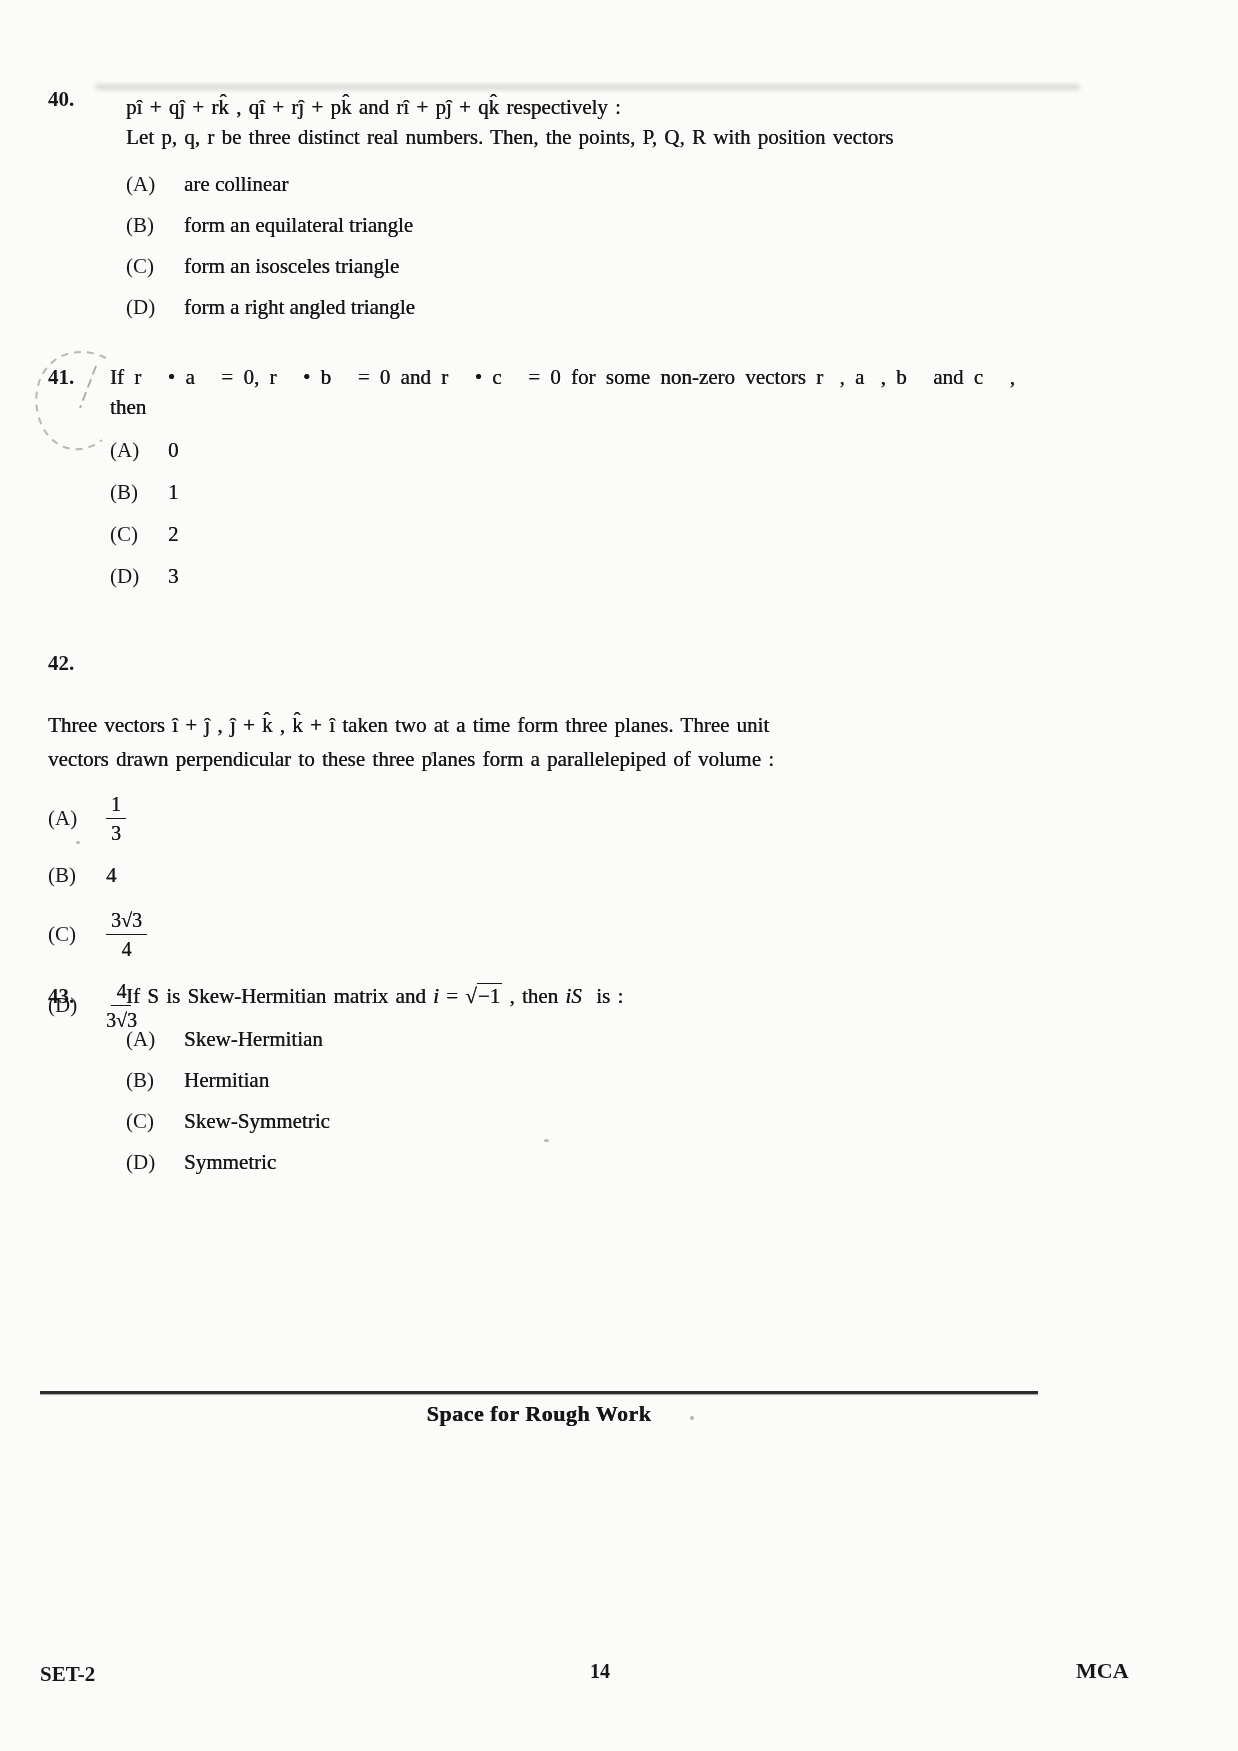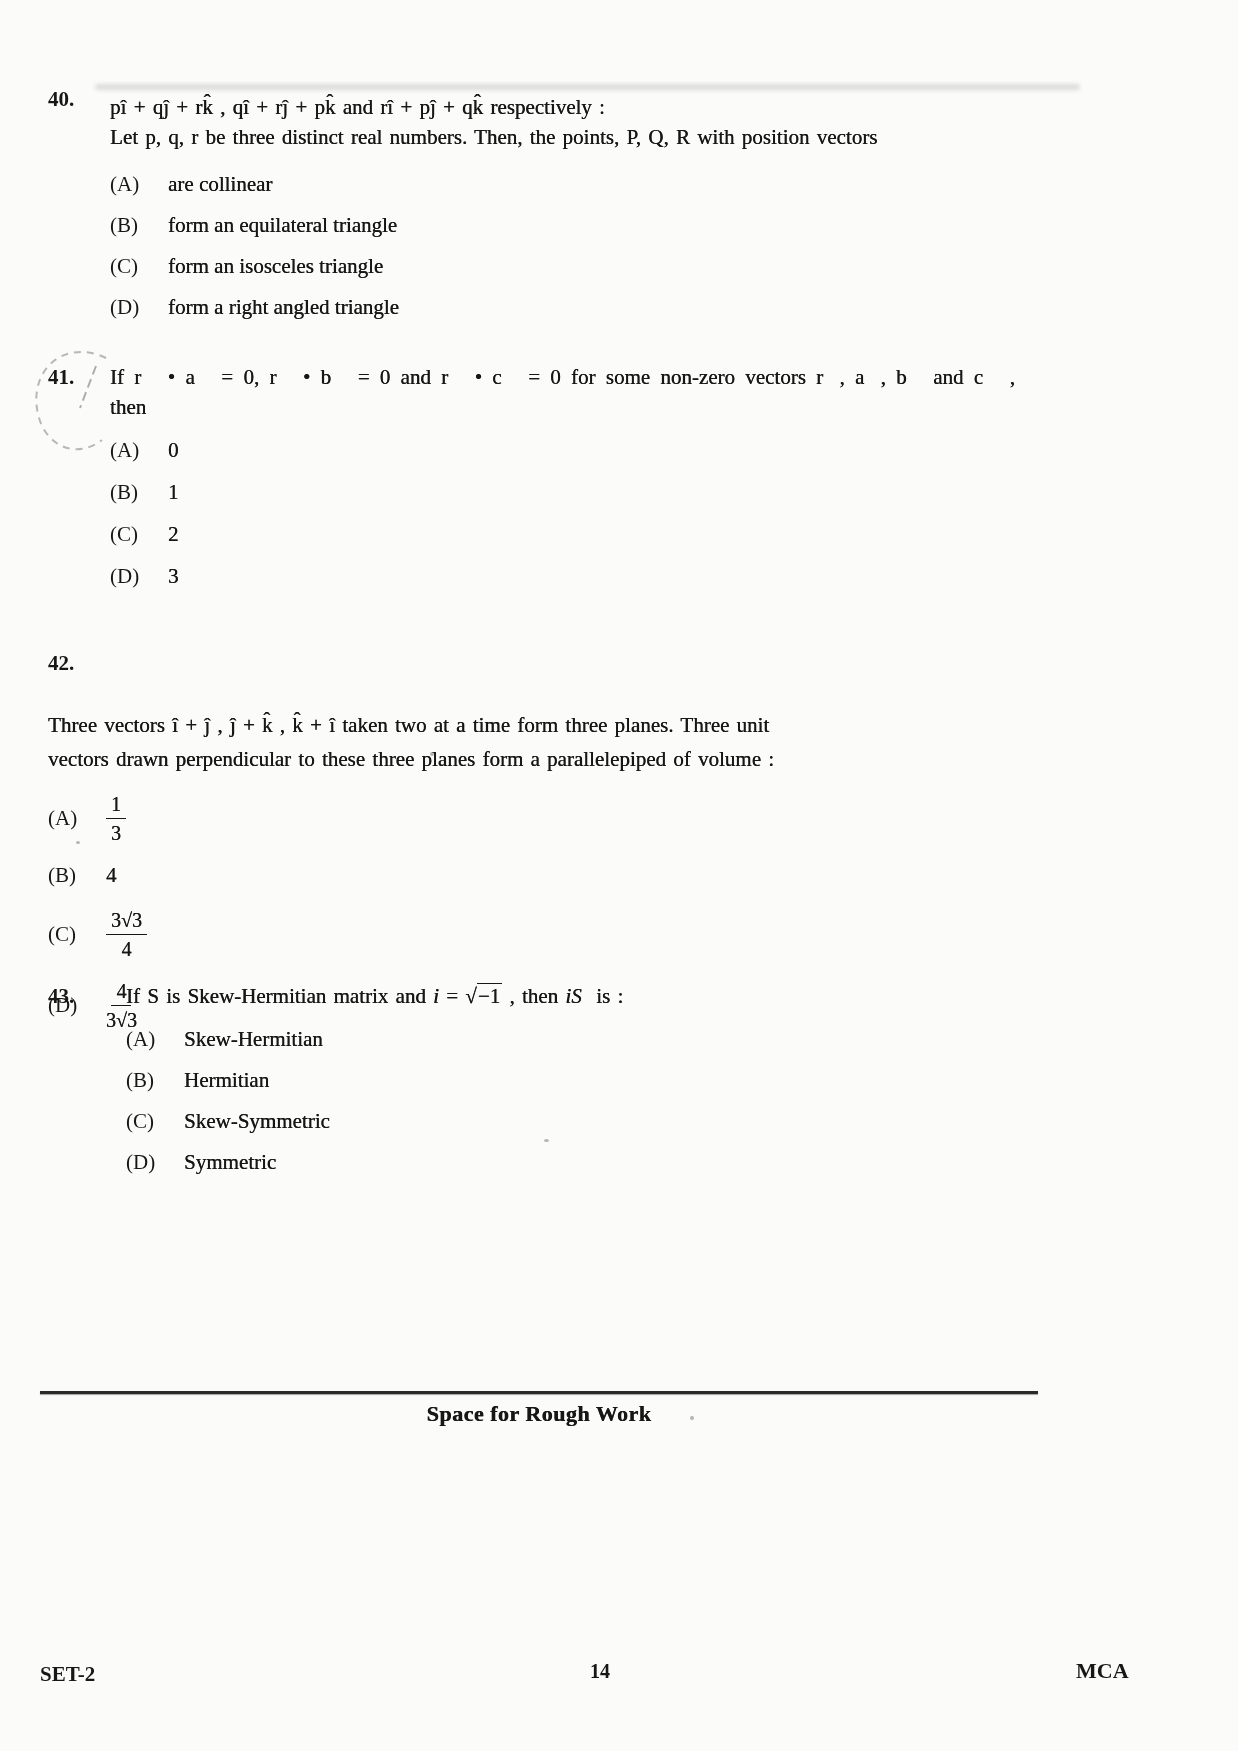--- a/index.html
+++ b/index.html
@@ -48,21 +48,21 @@
   <div class="smudge"></div>
   <svg class="pencil-arc" width="120" height="140">
     <path d="M 92 22 C 50 2 14 34 24 78 C 31 110 62 124 88 104" fill="none" stroke="#a7a7a1" stroke-width="2" stroke-dasharray="7 6" opacity="0.8"></path>
     <line x1="82" y1="30" x2="66" y2="72" stroke="#9b9b95" stroke-width="2" stroke-dasharray="9 5" opacity="0.8"></line>
   </svg>
   <div class="speck" style="left:430px;top:752px;width:4px;height:4px;"></div>
   <div class="speck" style="left:544px;top:1139px;width:5px;height:3px;"></div>
   <div class="speck" style="left:76px;top:841px;width:4px;height:3px;"></div>
   <div class="speck" style="left:690px;top:1416px;width:4px;height:4px;"></div>
 
-  <div class="q" style="top:84px;">
+  <div class="q" style="top:84px;gap:16px;">
     <div class="q-num">40.</div>
     <div class="q-body">
       <div class="qline formula">pî + qĵ + rk̂ , qî + rĵ + pk̂  and rî + pĵ + qk̂  respectively :</div>
       <div class="qline">Let p, q, r be three distinct real numbers. Then, the points, P, Q, R with position vectors</div>
       <div class="opts">
         <div class="opt">
           <span class="opt-label">(A)</span>
           <span class="opt-text">are collinear</span>
         </div>
         <div class="opt">

